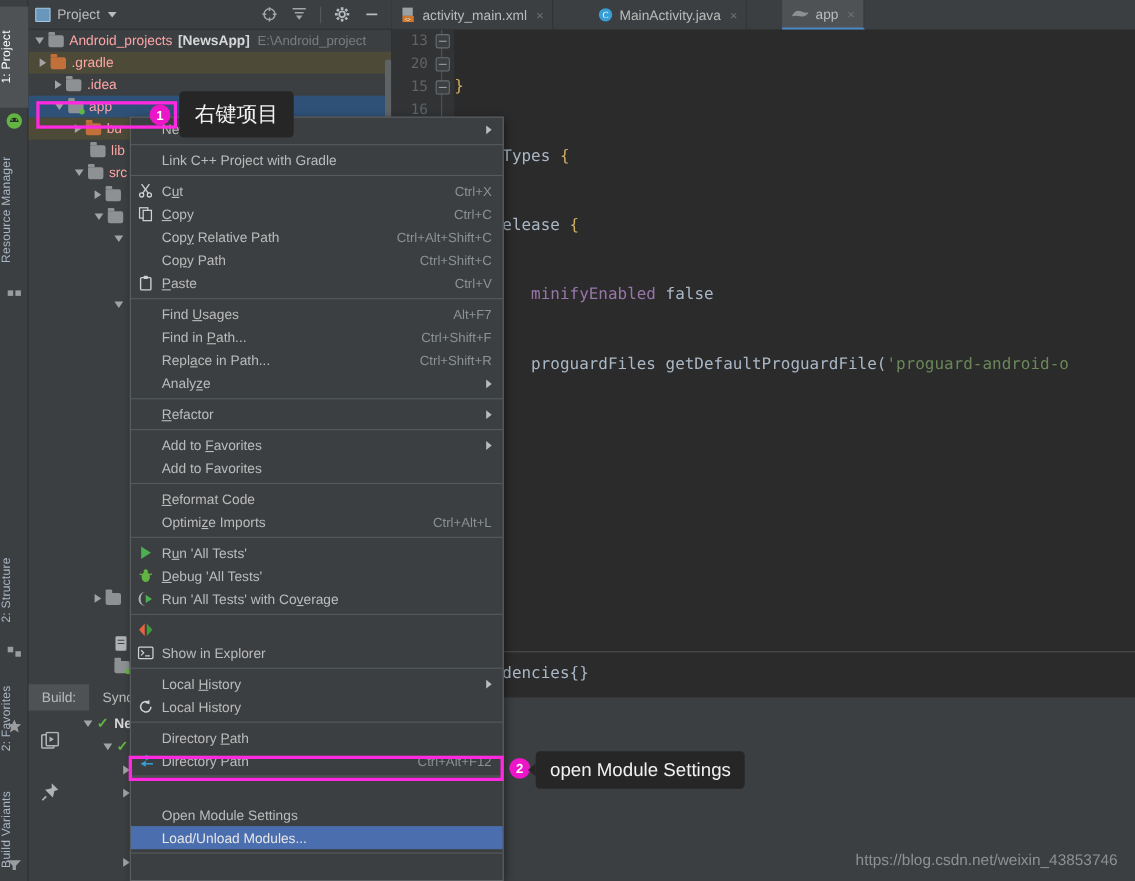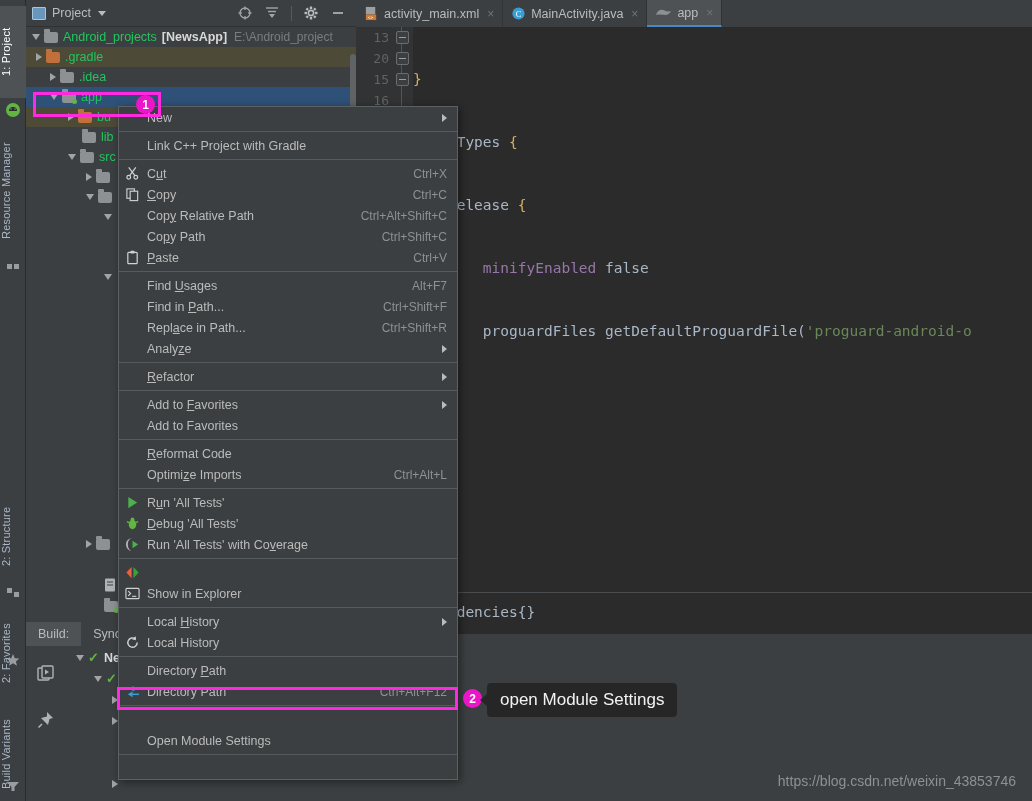--- a/index.html
+++ b/index.html
@@ -76,21 +76,21 @@
   }
   .folder::before {
     content:''; position:absolute; left:0; top:-3px; width:6px; height:3px;
     background:#8e9194; border-radius:1px 1px 0 0;
   }
   .folder.orange { background:#c2703b; } .folder.orange::before { background:#c2703b; }
   .folder.mod::after {
     content:''; position:absolute; right:-1px; bottom:-1px; width:5px; height:5px;
     border-radius:50%; background:#62b543;
   }
-  .tlabel { color:#22c55e; }
+  .tlabel { color:#fca5a5; }
   .tpath { color:#7a7d80; margin-left:7px; font-size:12px; }
   .tbold { font-weight: bold; color:#d8d8d8; }
 
   
   .pinkbox { position:absolute; border:3px solid #ff29e0; pointer-events:none; }
   .badge {
     position:absolute; width:19px; height:19px; border-radius:50%;
     background:#ea16c8; color:#fff; font-size:12px; font-weight:bold;
     display:flex; align-items:center; justify-content:center;
   }
@@ -123,21 +123,21 @@
   .mi .micon { position:absolute; left:6px; top:3px; width:15px; height:15px; }
   .mi .submenu {
     width:0;height:0;border-top:4px solid transparent;border-bottom:4px solid transparent;
     border-left:5.5px solid #bbbbbb; margin-left:12px;
   }
   .msep { height:1px; background:#555a5c; margin:3px 0; }
   .u { text-decoration: underline; }
 
   
   .editorzone { position:absolute; left:356px; top:0; width:676px; height:801px; background:#2b2b2b; }
-  .tabbar { position:relative; height:27px; background:#3c3f41; display:flex; align-items:flex-end; }
+  .tabbar { position:relative; height:27px; background:#3c3f41; display:flex; align-items:flex-end;gap:32px; }
   .etab {
     position:relative; height:27px; display:flex; align-items:center; gap:5px;
     padding:0 8px; font-size:12.5px; color:#bbbbbb; white-space:nowrap;
     border-right:1px solid #313335;
   }
   .etab.active { background:#4e5254; border-bottom:2px solid #4a88c7; }
   .etab .xclose { color:#6f7476; font-size:12px; margin-left:3px; }
 
   .codearea {
     position:absolute; top:27px; left:0; right:12px; height:565px;
@@ -646,29 +646,33 @@
     </div>
     <div class="msep"></div>
 
     <div class="mi">
       <span class="mlabel"></span>
       <span class="mkey"></span>
     </div>
     <div class="mi">
       <span class="mlabel">Open Module Settings</span>
     </div>
+    <div class="mi selected">
+      <span class="mlabel">Load/Unload Modules...</span>
+    </div>
     <div class="msep"></div>
 
     <div class="mi">
 
       <span class="mlabel"></span>
     </div>
 
   </div>
 
   <div class="pinkbox" style="left:33px; top:92px; width:128px; height:25px; z-index:60;"></div>
   <div class="badge" style="left:136px; top:95px; z-index:61;">1</div>
+  <div class="callout cn noarrow" style="left:163px; top:83px; z-index:61;">右键项目</div>
 
   <div class="pinkbox" style="left:117px; top:687px; width:341px; height:23px; z-index:60;"></div>
   <div class="badge" style="left:463px; top:689px; z-index:61;">2</div>
   <div class="callout" style="left:487px; top:683px; z-index:61;">open Module Settings</div>
 
 </div>
 
 </body></html>

